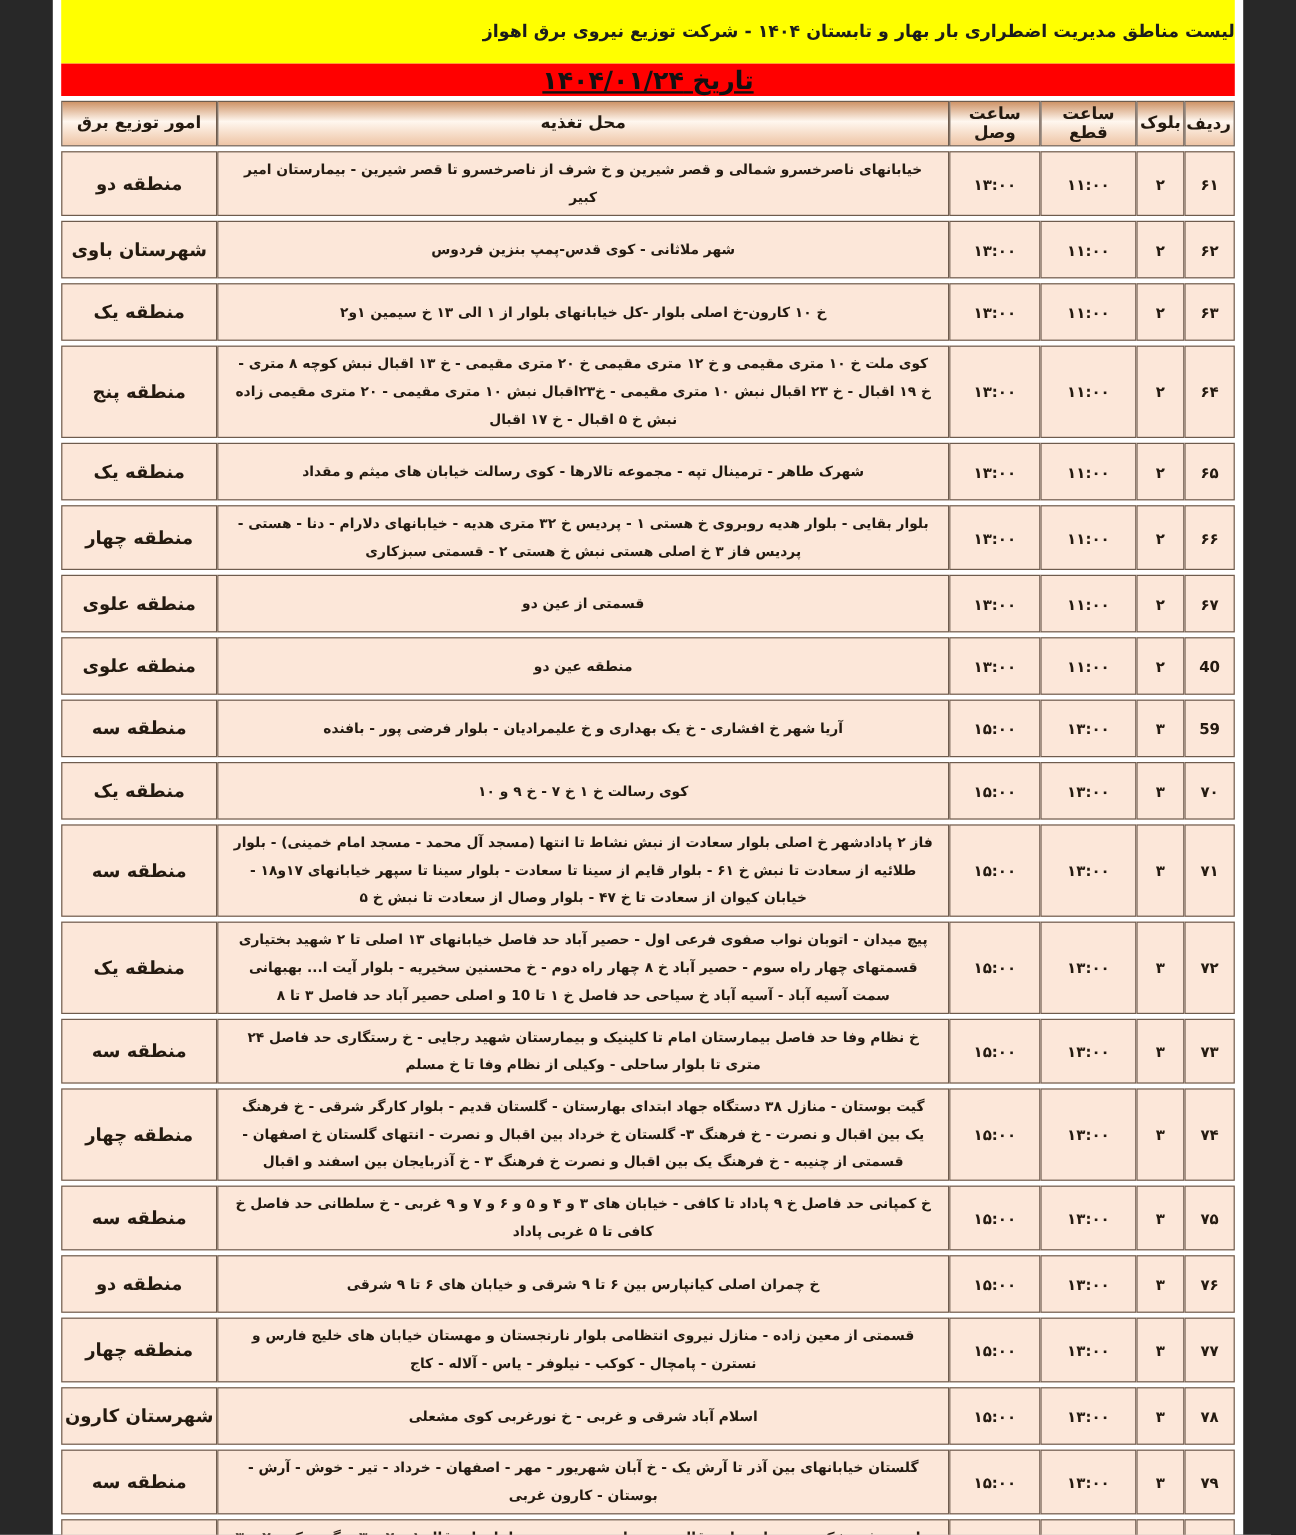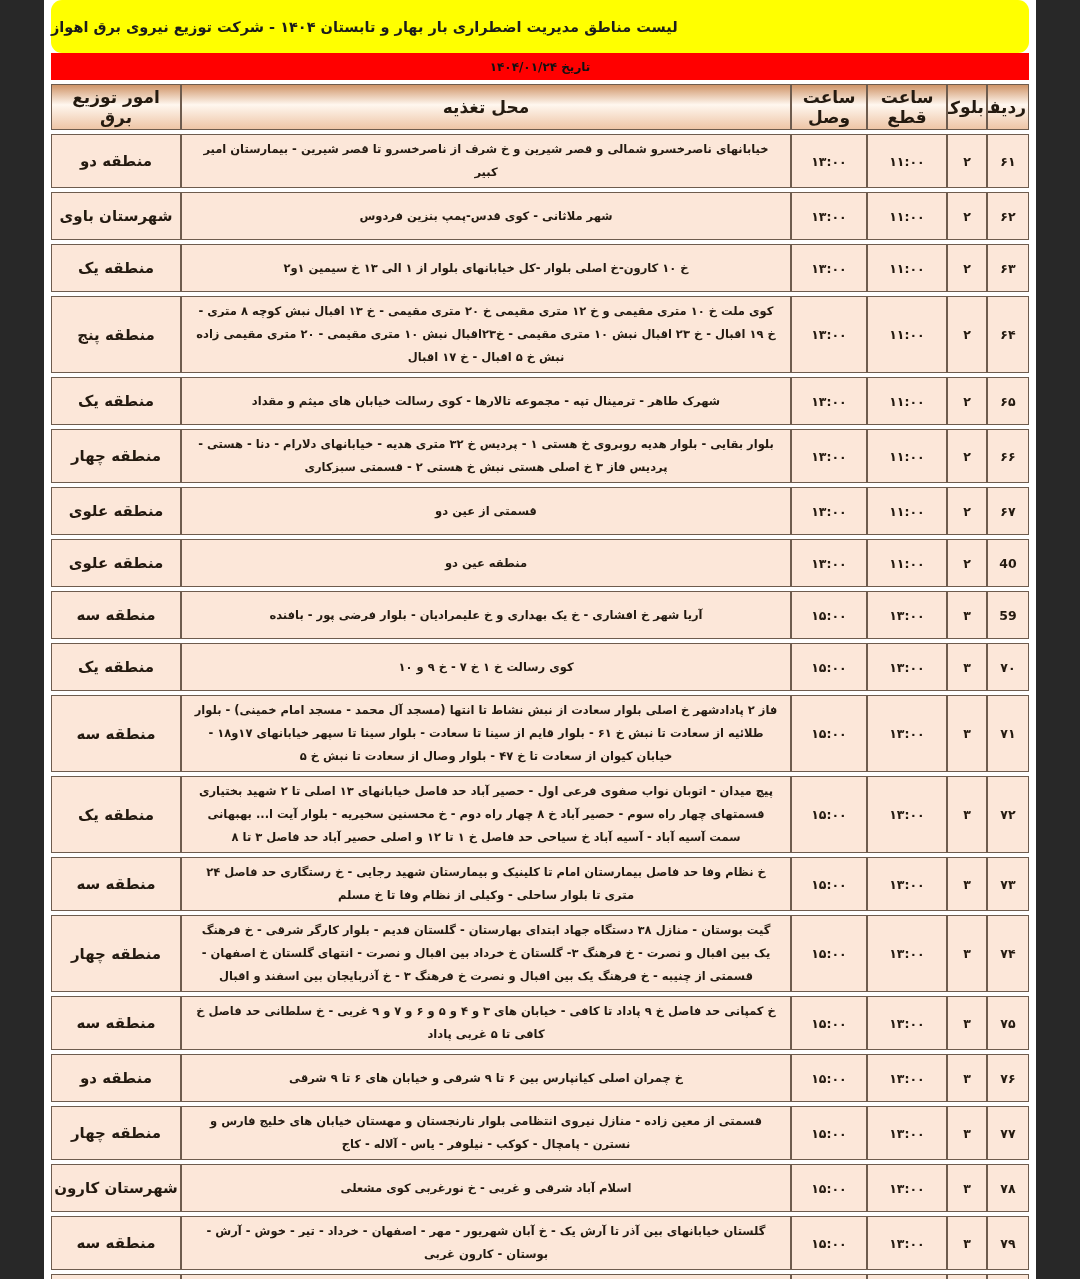--- a/index.html
+++ b/index.html
@@ -13,52 +13,52 @@
   }
   .page {
     position: absolute; left: 44px; top: 0;
     width: 992px; height: 1279px;
     background: #ffffff;
     padding: 0 7px;
   }
   .title-band {
     background: var(--title-bg, #ffff00);
     height: 53px;
-    display: flex; align-items: center; justify-content: flex-end; border-radius: 11px;
+    display: flex; align-items: center; justify-content: flex-start;
   }
   .title-band .t {
     font-weight: bold; font-size: 14.5px; color: #1c1c1c; text-align: center;
   }
   .date-band {
     background: var(--date-bg, #ff0000);
     height: 27px;
     display: flex; align-items: center; justify-content: center;
   }
   .date-band .t {
-    font-weight: bold; font-size: 12px; color: #111; text-align: center;
+    font-weight: bold; font-size: 21px; color: #111; text-align: center; text-decoration: underline;
   }
   table.schedule {
     width: 100%;
     border-collapse: separate;
     border-spacing: 0 4px;
     direction: rtl;
     table-layout: fixed;
   }
   th, td {
     border: 1px solid var(--border, #6e5c4e);
     font-weight: bold;
     color: #241a10;
     text-align: center;
     vertical-align: middle;
     overflow: hidden;
   }
   th {
     background: linear-gradient(180deg, #cf9468 0%, #fff7ef 45%, #eec5a6 100%);
     height: 24px;
-    font-size: 17px;
+    font-size: 14px;
     padding: 2px;
   }
   td { background: var(--row-bg, #fce7d9); padding: 2px; }
   tr.data-row td { height: 48px; }
   td.c-location {
     font-size: 11.5px;
     line-height: 2;
     padding: 3px 12px;
     margin-left: 43px;
   }
@@ -182,21 +182,21 @@
     <td class="c-cut">۱۳:۰۰</td>
     <td class="c-restore">۱۵:۰۰</td>
     <td class="c-location">فاز ۲ پادادشهر خ اصلی بلوار سعادت از نبش نشاط تا انتها (مسجد آل محمد - مسجد امام خمینی) - بلوار طلائیه از سعادت تا نبش خ ۶۱ - بلوار قایم از سینا تا سعادت - بلوار سینا تا سپهر خیابانهای ۱۷و۱۸ - خیابان کیوان از سعادت تا خ ۴۷ - بلوار وصال از سعادت تا نبش خ ۵</td>
     <td class="c-region">منطقه سه</td>
   </tr>
         <tr class="data-row">
     <td class="c-radif">۷۲</td>
     <td class="c-block">۳</td>
     <td class="c-cut">۱۳:۰۰</td>
     <td class="c-restore">۱۵:۰۰</td>
-    <td class="c-location">پیچ میدان - اتوبان نواب صفوی فرعی اول - حصیر آباد حد فاصل خیابانهای ۱۳ اصلی تا ۲ شهید بختیاری قسمتهای چهار راه سوم - حصیر آباد خ ۸ چهار راه دوم - خ محسنین سخیریه - بلوار آیت ا... بهبهانی سمت آسیه آباد - آسیه آباد خ سیاحی حد فاصل خ ۱ تا ۱۲ و اصلی حصیر آباد حد فاصل ۳ تا ۸</td>
+    <td class="c-location">پیچ میدان - اتوبان نواب صفوی فرعی اول - حصیر آباد حد فاصل خیابانهای ۱۳ اصلی تا ۲ شهید بختیاری قسمتهای چهار راه سوم - حصیر آباد خ ۸ چهار راه دوم - خ محسنین سخیریه - بلوار آیت ا... بهبهانی سمت آسیه آباد - آسیه آباد خ سیاحی حد فاصل خ ۱ تا 10 و اصلی حصیر آباد حد فاصل ۳ تا ۸</td>
     <td class="c-region">منطقه یک</td>
   </tr>
         <tr class="data-row">
     <td class="c-radif">۷۳</td>
     <td class="c-block">۳</td>
     <td class="c-cut">۱۳:۰۰</td>
     <td class="c-restore">۱۵:۰۰</td>
     <td class="c-location">خ نظام وفا حد فاصل بیمارستان امام تا کلینیک و بیمارستان شهید رجایی - خ رستگاری حد فاصل ۲۴ متری تا بلوار ساحلی - وکیلی از نظام وفا تا خ مسلم</td>
     <td class="c-region">منطقه سه</td>
   </tr>

